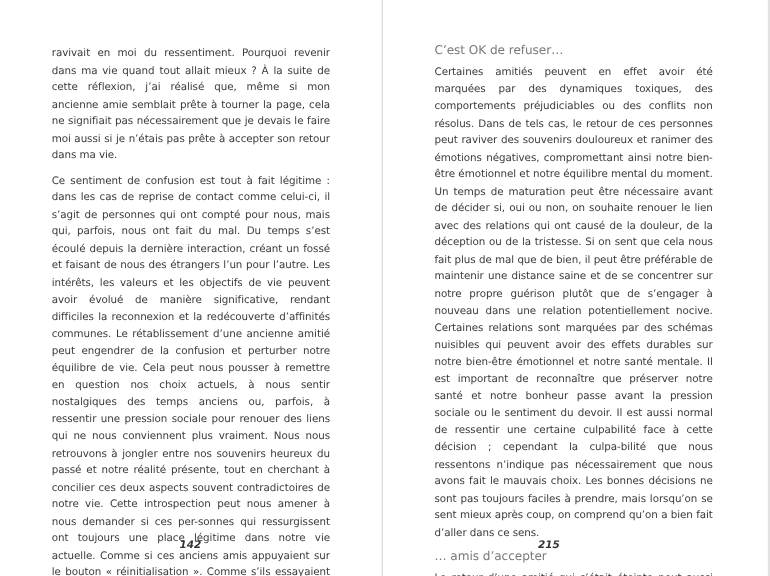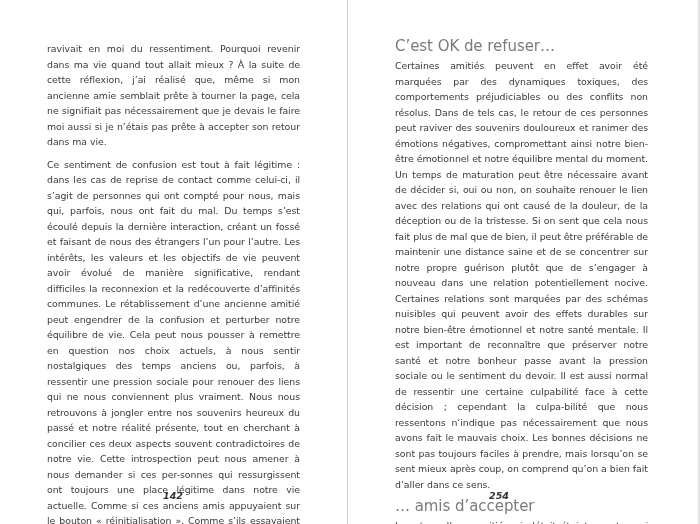--- a/index.html
+++ b/index.html
@@ -7,21 +7,21 @@
          font-family:"DejaVu Sans", sans-serif; color:#3a3a3a; }
   .page { position:absolute; top:0; height:524px; background:#fff;padding-left:23px; }
   .page.left { left:0; width:347px; }
   .page.right { left:348px; width:350px; }
   .gutter { position:absolute; left:347px; top:0; width:1px; height:524px; background:#cfcfcf; }
   .edge { position:absolute; left:698px; top:0; width:2px; height:524px; background:#e2e2e2; }
   .text { position:absolute; font-size:9.4px; line-height:15.5px; text-align:justify; letter-spacing:-0.05px; }
   .left .text { left:47px; width:253px; top:41px; }
   .right .text { left:47px; width:253px; top:41px; }
   .text p { margin:0 0 7px 0; }
-  .sub { color:#7a7a7a; font-size:15px; margin:0 0 5px 0; line-height:14px; }
+  .sub { color:#7a7a7a; font-size:11px; margin:0 0 5px 0; line-height:14px; }
   .right .text .sub:first-child { margin-top:-2px; }
   .folio { position:absolute; top:490px; font-size:9.5px; color:#333; font-weight:bold; width:40px; text-align:center;font-style:italic; }
   .left .folio { left:153px; }
   .right .folio { left:131px; }
 </style>
 </head>
 <body>
 
 <div class="page left">
   <div class="text">
@@ -34,16 +34,16 @@
 
 <div class="gutter"></div>
 
 <div class="page right">
   <div class="text">
     <div class="sub">C’est OK de refuser…</div>
     <p>Certaines amitiés peuvent en effet avoir été marquées par des dynamiques toxiques, des comportements préjudiciables ou des conflits non résolus. Dans de tels cas, le retour de ces personnes peut raviver des souvenirs douloureux et ranimer des émotions négatives, compromettant ainsi notre bien-être émotionnel et notre équilibre mental du moment. Un temps de maturation peut être nécessaire avant de décider si, oui ou non, on souhaite renouer le lien avec des relations qui ont causé de la douleur, de la déception ou de la tristesse. Si on sent que cela nous fait plus de mal que de bien, il peut être préférable de maintenir une distance saine et de se concentrer sur notre propre guérison plutôt que de s’engager à nouveau dans une relation potentiellement nocive. Certaines relations sont marquées par des schémas nuisibles qui peuvent avoir des effets durables sur notre bien-être émotionnel et notre santé mentale. Il est important de reconnaître que préserver notre santé et notre bonheur passe avant la pression sociale ou le sentiment du devoir. Il est aussi normal de ressentir une certaine culpabilité face à cette décision ; cependant la culpa-bilité que nous ressentons n’indique pas nécessairement que nous avons fait le mauvais choix. Les bonnes décisions ne sont pas toujours faciles à prendre, mais lorsqu’on se sent mieux après coup, on comprend qu’on a bien fait d’aller dans ce sens.</p>
     <div class="sub">… amis d’accepter</div>
     <p>Le retour d’une amitié qui s’était éteinte peut aussi être une expérience très positive, surtout lorsque cela se produit à un moment où les deux partis ont mûri et évolué individuellement. Parfois, les personnes changent, reconnaissent leurs torts, se pardonnent. Parfois aussi, les séparations ne sont pas le résultat de conflits personnels, juste de circonstances de la vie : des amis se sont perdus de vue en raison d’un déménagement, d’un choix de carrière ou autre, et il arrive parfois que leurs chemins se recroisent, souvent à l’initiative de l’un des deux. Avec le temps, les amis ont changé, grandi et ont acquis de nouvelles expériences de vie. Lorsque cette amitié renaît, elle le</p>
   </div>
-  <div class="folio">254</div>
+  <div class="folio">215</div>
 </div>
 
 <div class="edge"></div>
 
 </body></html>

